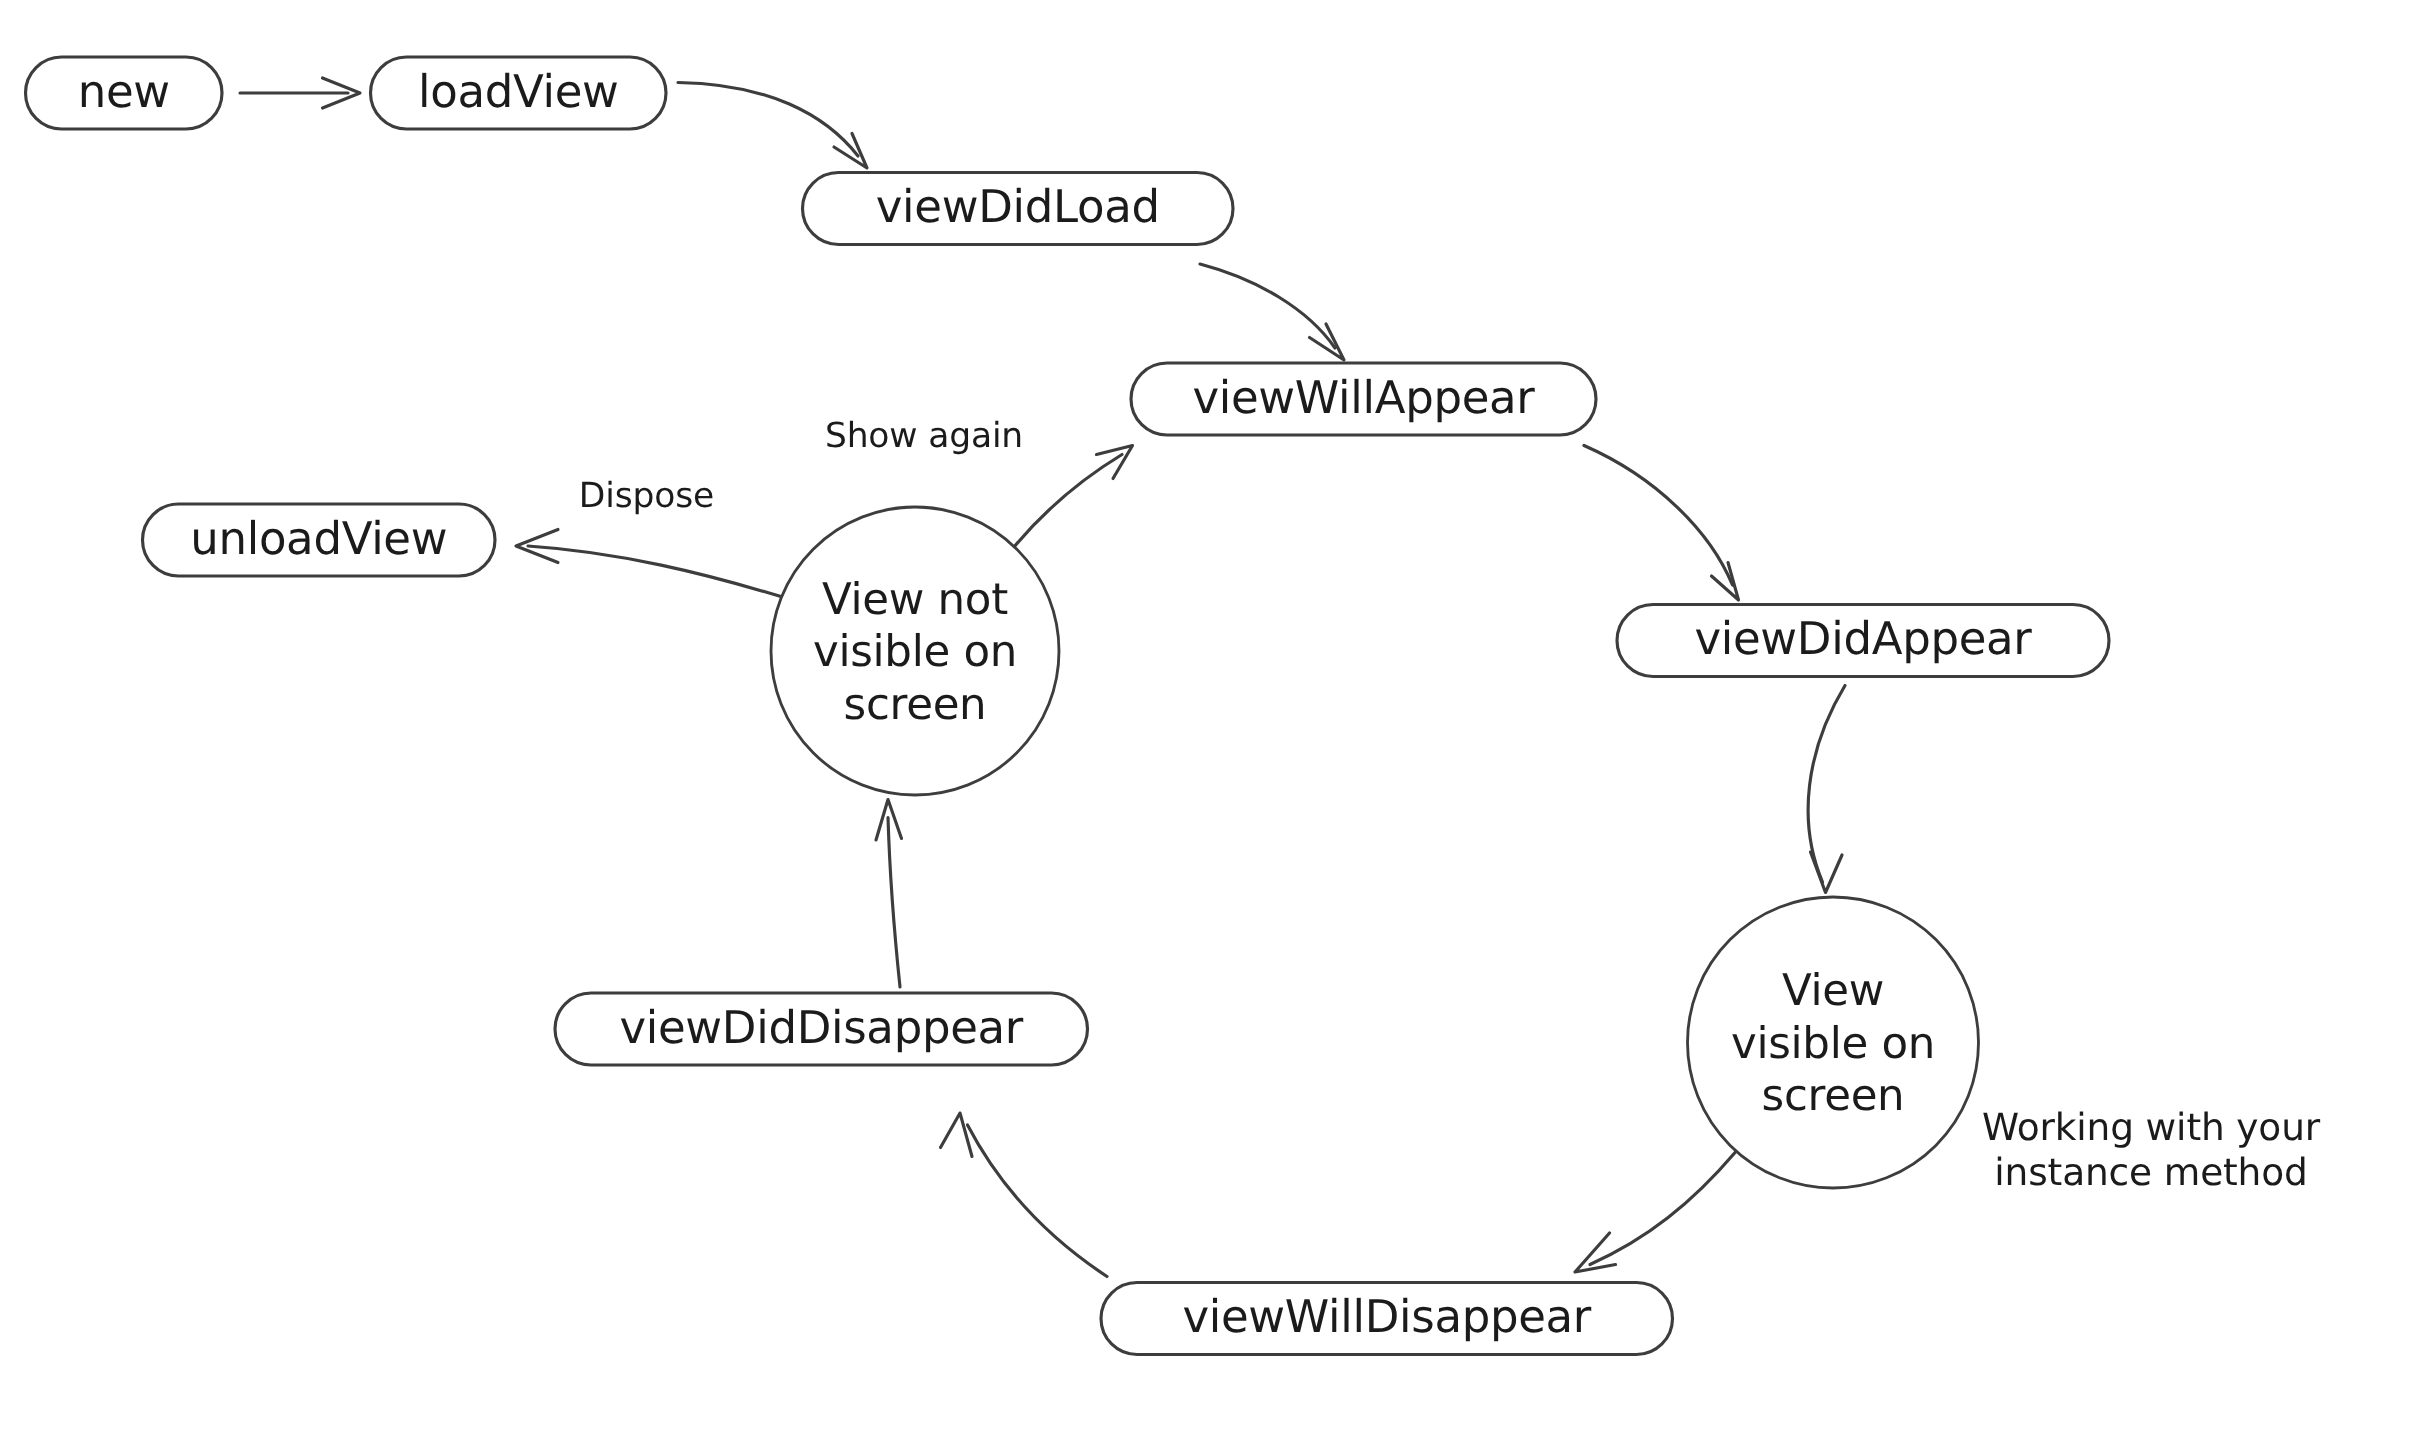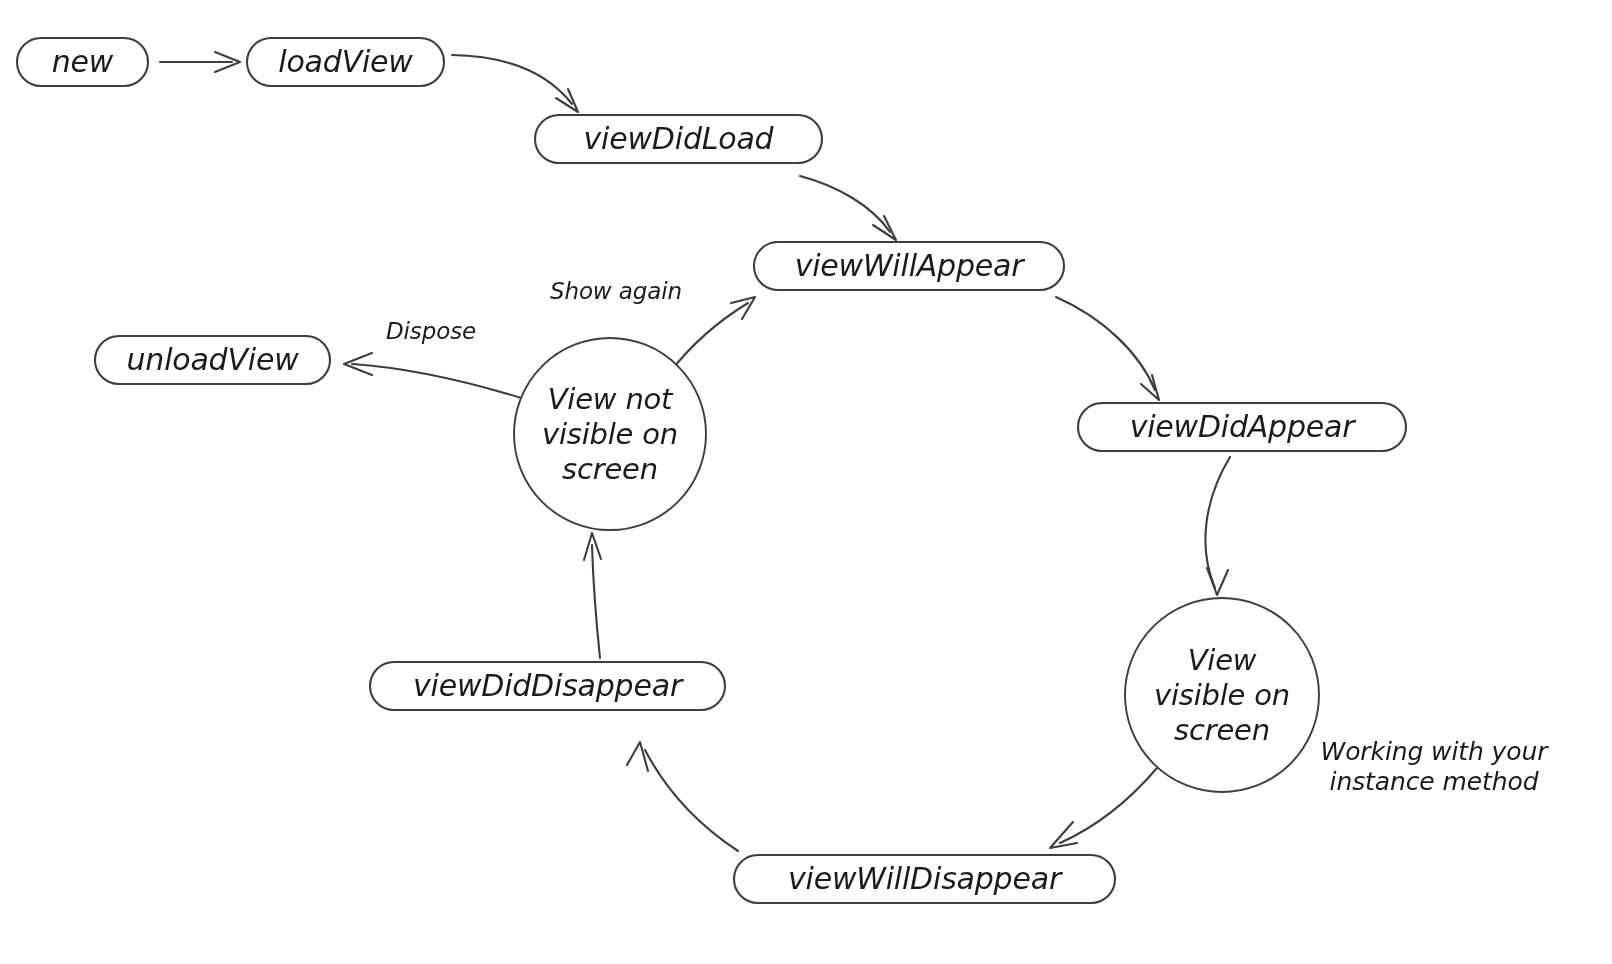--- a/index.html
+++ b/index.html
@@ -12,21 +12,20 @@
     width: 1612px;
     height: 964px;
     overflow: hidden;
     font-family: "DejaVu Sans", "Liberation Sans", sans-serif;
   }
   #diagram-root {
     position: relative;
     width: 1612px;
     height: 780px;
     background: #ffffff;
-    font-style: italic;
   }
   svg#diagram-svg {
     position: absolute;
     top: 0;
     left: 0;
     width: 1612px;
     height: 964px;
     display: block;
   }
   .node-shape {

